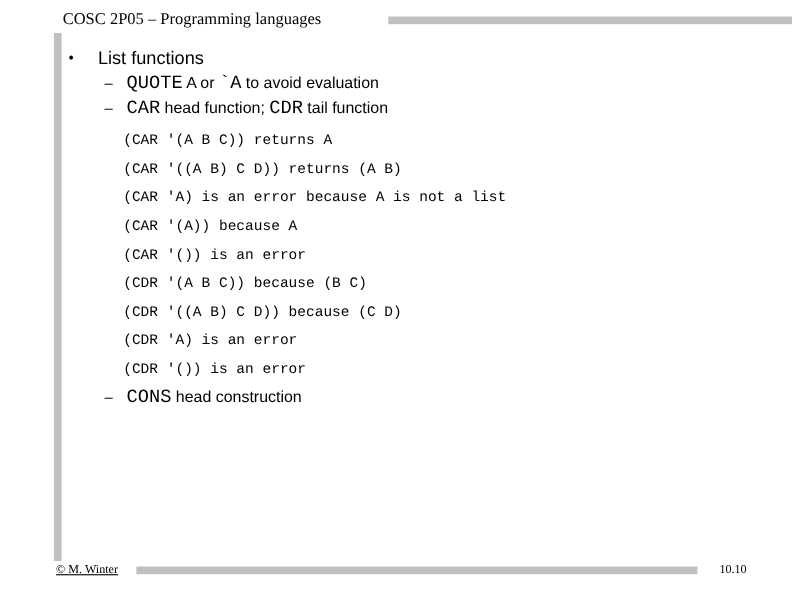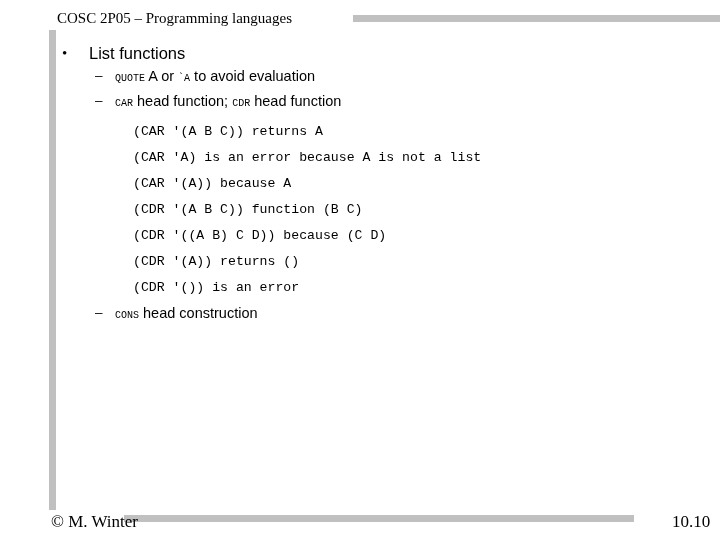--- a/index.html
+++ b/index.html
@@ -91,63 +91,64 @@
   }
   .lvl2 .dash {
     position: absolute;
     left: 38px;
     top: 0;
     font-family: "Liberation Sans", sans-serif;
     font-size: 13.5px;
   }
   .mono {
     font-family: "Liberation Mono", monospace;
-    font-size: 10px;
+    font-size: 17px;
   }
   .sans {
     font-family: "Liberation Sans", sans-serif;
     font-size: 14.5px;
   }
 
   .code-list {
     margin-top: 5px;
   }
   .code-line {
     font-family: "Liberation Mono", monospace;
     font-size: 13.2px;
     line-height: 26px;
-    padding-left: 76px;
+    padding-left: 55px;
     color: #000000;
     white-space: pre;
   }
 
   
   .footer-rule {
     position: absolute;
     left: 124px;
     top: 515px;
     width: 510px;
     height: 7px;
     background: #c0c0c0;
   }
   .footer-left {
     position: absolute;
     left: 51px;
     top: 512px;
     font-family: "Liberation Serif", serif;
-    font-size: 17px;
+    font-size: 11px;
     color: #000000;
     white-space: nowrap;
+    text-decoration: underline;
   }
   .footer-right {
     position: absolute;
-    left: 672px;
+    left: 654px;
     top: 512px;
     font-family: "Liberation Serif", serif;
-    font-size: 17px;
+    font-size: 11px;
     color: #000000;
     white-space: nowrap;
   }
 </style>
 </head>
 <body>
 
 <div class="slide">
 
   <div class="header">
@@ -164,30 +165,32 @@
       <span>List functions</span>
     </div>
 
     <div class="lvl2">
       <span class="dash">–</span>
       <span class="mono">QUOTE</span><span class="sans"> A or </span><span class="mono">`A</span><span class="sans"> to avoid evaluation</span>
     </div>
 
     <div class="lvl2">
       <span class="dash">–</span>
-      <span class="mono">CAR</span><span class="sans"> head function; </span><span class="mono">CDR</span><span class="sans"> head function</span>
+      <span class="mono">CAR</span><span class="sans"> head function; </span><span class="mono">CDR</span><span class="sans"> tail function</span>
     </div>
 
     <div class="code-list">
       <div class="code-line">(CAR '(A B C)) returns A</div>
+      <div class="code-line">(CAR '((A B) C D)) returns (A B)</div>
       <div class="code-line">(CAR 'A) is an error because A is not a list</div>
       <div class="code-line">(CAR '(A)) because A</div>
-      <div class="code-line">(CDR '(A B C)) function (B C)</div>
+      <div class="code-line">(CAR '()) is an error</div>
+      <div class="code-line">(CDR '(A B C)) because (B C)</div>
       <div class="code-line">(CDR '((A B) C D)) because (C D)</div>
-      <div class="code-line">(CDR '(A)) returns ()</div>
+      <div class="code-line">(CDR 'A) is an error</div>
       <div class="code-line">(CDR '()) is an error</div>
     </div>
 
     <div class="lvl2">
       <span class="dash">–</span>
       <span class="mono">CONS</span><span class="sans"> head construction</span>
     </div>
 
   </div>
 

